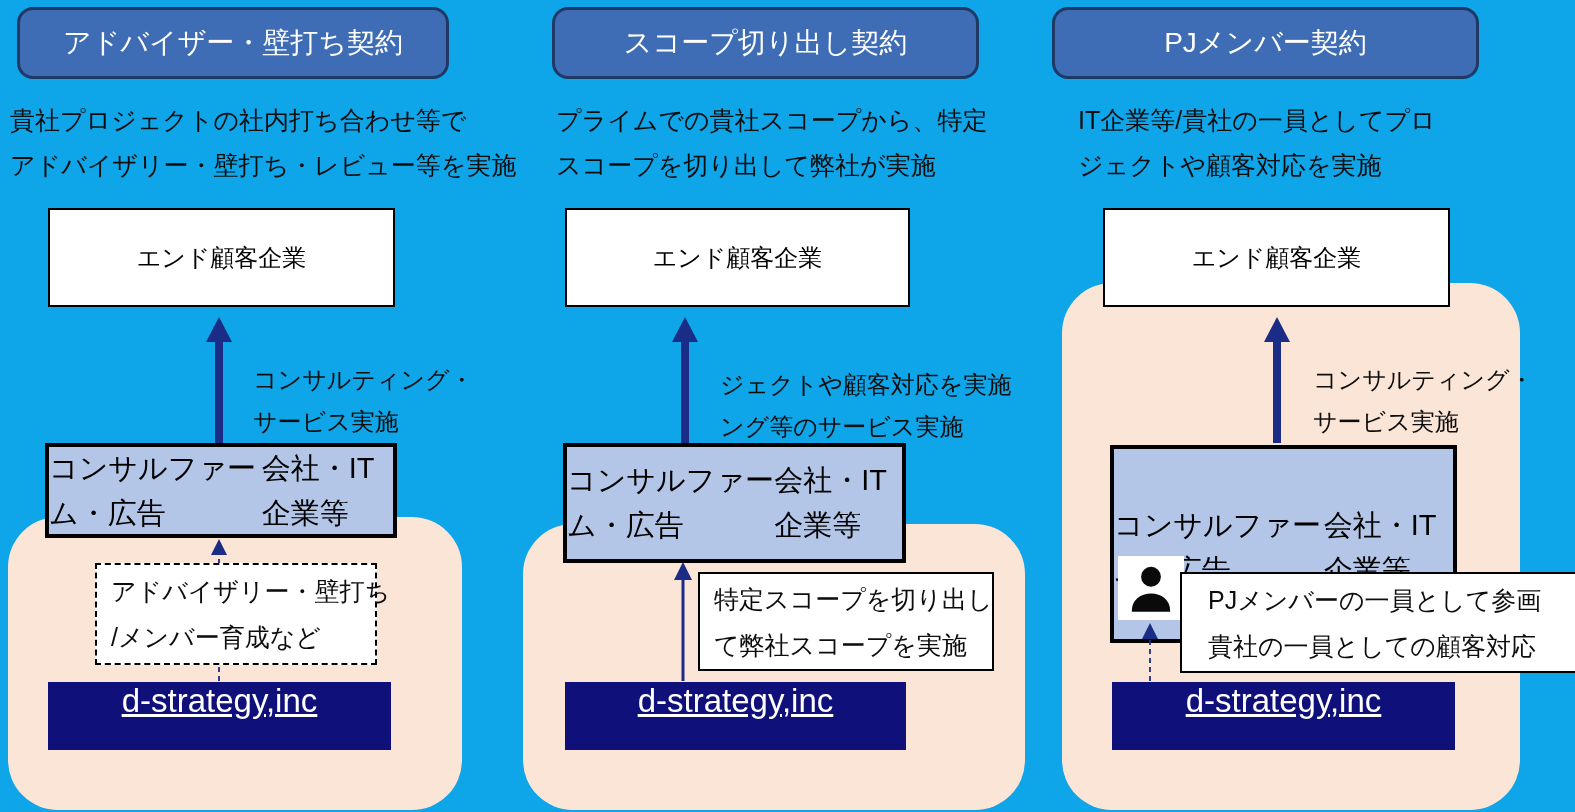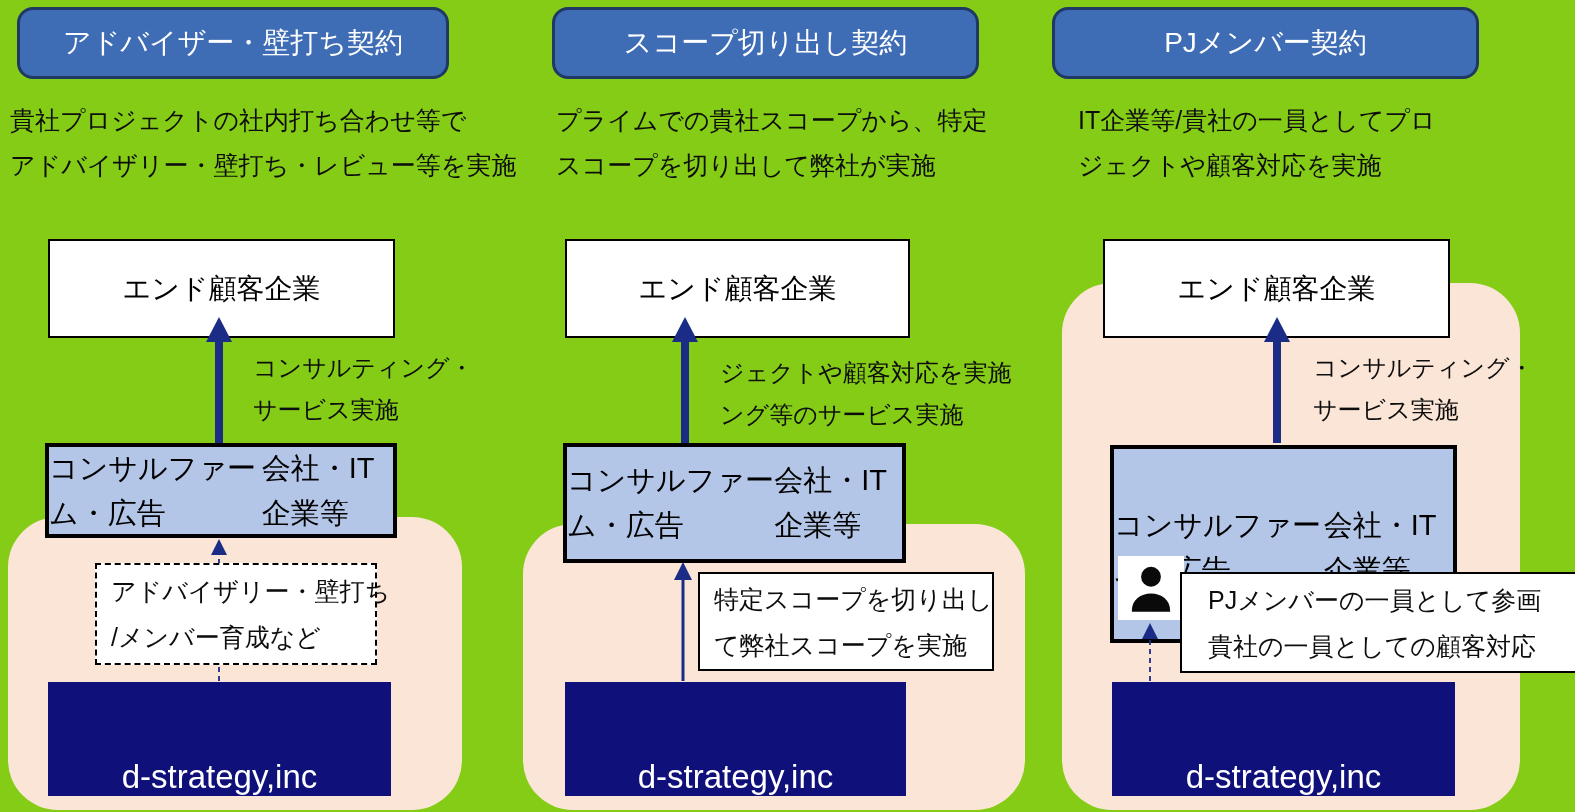--- a/index.html
+++ b/index.html
@@ -1,17 +1,17 @@
 <!DOCTYPE html>
 <html style="--header-fill: #3E6CB5; --header-border: #1F3864; --light-blue: #B4C6E7; --navy: #10107A; --arrow: #1B2C87; --peach: #FBE5D6;"><head>
 <meta charset="utf-8">
 <style>
   html,body{margin:0;padding:0;background:#fff;}
   .canvas{
-    position:relative;width:1575px;height:812px;background:#84cc16;overflow:hidden;
+    position:relative;width:1575px;height:812px;background:#0ea5e9;overflow:hidden;
     font-family:"Liberation Sans","DejaVu Sans",sans-serif;color:#111;
   }
   
   .peach{position:absolute;background:var(--peach,#FBE5D6);border-radius:50px;z-index:0;}
   #peach1{left:8px;top:517px;width:454px;height:293px;}
   #peach2{left:523px;top:524px;width:502px;height:286px;}
   #peach3{left:1062px;top:283px;width:458px;height:527px;}
 
   
   .pill{position:absolute;top:7px;height:66px;background:var(--header-fill,#3E6CB5);
@@ -21,28 +21,28 @@
   #pill2{left:552px;width:421px;}
   #pill3{left:1052px;width:421px;}
 
   
   .desc{position:absolute;font-size:25px;line-height:45px;color:#0d0d0d;z-index:2;white-space:nowrap;}
   #desc1{left:10px;top:98px;}
   #desc2{left:556px;top:98px;}
   #desc3{left:1078px;top:98px;}
 
   
-  .endbox{position:absolute;top:239px;height:95px;background:#fff;border:2px solid #000;
-    display:flex;align-items:center;justify-content:center;font-size:28px;color:#000;z-index:2;}
+  .endbox{position:absolute;top:208px;height:95px;background:#fff;border:2px solid #000;
+    display:flex;align-items:center;justify-content:center;font-size:24px;color:#000;z-index:2;}
   #end1{left:48px;width:343px;}
   #end2{left:565px;width:341px;}
   #end3{left:1103px;width:343px;}
 
   
-  .alabel{position:absolute;font-size:24px;line-height:42px;color:#0d0d0d;z-index:2;white-space:nowrap;}
+  .alabel{position:absolute;font-size:24px;line-height:42px;color:#0d0d0d;z-index:2;white-space:nowrap;margin-top:12px;}
   #alabel1{left:253px;top:347px;}
   #alabel2{left:720px;top:352px;}
   #alabel3{left:1313px;top:347px;}
 
   
   .firmbox{position:absolute;background:var(--light-blue,#B4C6E7);border:4px solid #000;
     display:flex;align-items:center;justify-content:center;
     font-size:29px;line-height:45px;color:#000;z-index:2;}
   #firm1{left:45px;top:443px;width:344px;height:87px;}
   #firm2{left:563px;top:443px;width:335px;height:112px;}
@@ -53,22 +53,22 @@
     display:flex;align-items:center;justify-content:center;z-index:4;}
 
   
   .note{position:absolute;background:#fff;display:flex;flex-direction:column;justify-content:center;
     font-size:25px;line-height:46px;color:#0d0d0d;z-index:4;white-space:nowrap;}
   #note1{left:95px;top:563px;width:264px;height:98px;border:2.5px dashed #000;padding-left:14px;}
   #note2{left:698px;top:572px;width:278px;height:95px;border:2.5px solid #000;padding-left:14px;}
   #note3{left:1180px;top:572px;width:371px;height:97px;border:2.5px solid #000;padding-left:26px;}
 
   
-  .navybox{position:absolute;top:682px;height:114px;background:var(--navy,#10107A);color:#fff;
-    display:flex;align-items:flex-end;justify-content:center;font-size:33px;font-weight:300;z-index:2;}
+  .navybox{position:absolute;top:682px;height:68px;background:var(--navy,#10107A);color:#fff;
+    display:flex;align-items:flex-start;justify-content:center;font-size:33px;font-weight:300;z-index:2;text-decoration:underline;}
   #navy1{left:48px;width:343px;}
   #navy2{left:565px;width:341px;}
   #navy3{left:1112px;width:343px;}
 
   
   #arrows{position:absolute;left:0;top:0;z-index:3;pointer-events:none;}
 </style>
 </head>
 <body>
 

